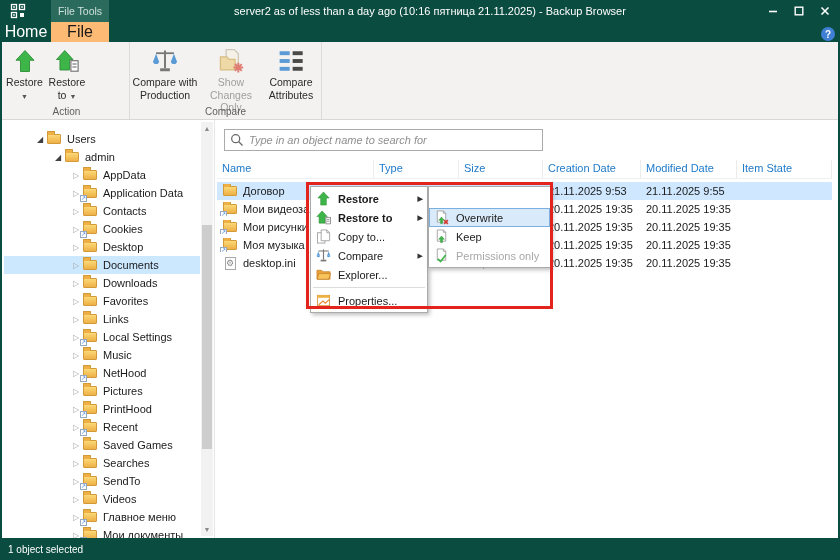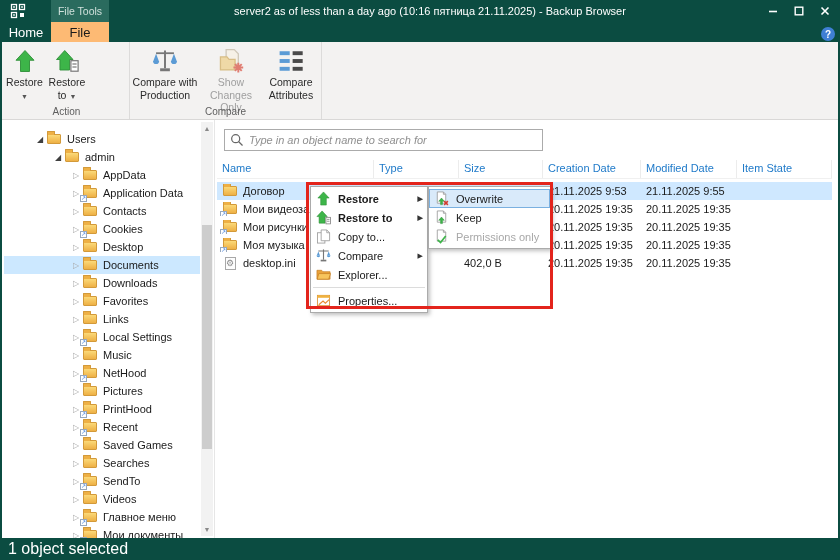--- a/index.html
+++ b/index.html
@@ -13,21 +13,21 @@
   .ft-box { position:absolute; left:51px; top:0; width:58px; height:22px; background:#2a6b5e;
     color:#cfe0db; font-size:10.5px; display:flex; align-items:center; justify-content:center; }
   .wtitle { position:absolute; left:130px; right:110px; top:0; height:22px; color:#fff; font-size:11px;
     display:flex; align-items:center; justify-content:center; white-space:nowrap; overflow:hidden; }
   .wctrls { position:absolute; right:2px; top:0; height:22px; display:flex; }
   .wbtn { width:26px; height:22px; display:flex; align-items:center; justify-content:center; color:#fff; }
 
   
   .tabrow { position:absolute; left:0; top:22px; width:840px; height:20px; background:#0b4c41; }
   .tab { position:absolute; top:0; height:20px; display:flex; align-items:center; justify-content:center;
-    font-size:13px; color:#fff; }
+    font-size:16px; color:#fff; }
   .tab.home { left:4px; width:44px; }
   .tab.file { left:51px; width:58px; background:#fdba74; color:#1a1a1a; }
   .helpbtn { position:absolute; left:821px; top:27px; width:14px; height:14px; border-radius:50%;
     background:#3f7fd4; color:#fff; font-size:10px; font-weight:bold; display:flex; align-items:center;
     justify-content:center; }
 
   
   .ribbon { position:absolute; left:2px; top:42px; width:836px; height:78px; background:#f3f2f1;
     border-bottom:1px solid #d9d8d7; }
   .rgroup { position:absolute; top:0; height:77px; }
@@ -81,33 +81,33 @@
   .searchbox input::placeholder { font-style:italic; color:#8f8f8f; }
   .cols { position:absolute; left:2px; top:40px; height:19px; display:flex; border-bottom:1px solid #f0f0f0; }
   .col { font-size:11px; color:#1f7ac9; padding:2px 0 0 5px; border-right:1px solid #ececec; white-space:nowrap; overflow:hidden; }
   .rows { position:absolute; left:2px; top:62px; }
   .lrow { display:flex; align-items:center; height:18px; font-size:11px; color:#1a1a1a; }
   .lrow.sel { background:#cfe8ff; }
   .cell { padding-left:5px; white-space:nowrap; overflow:hidden; flex:none; display:flex; align-items:center; }
 
   
   .statusbar { position:absolute; left:0; top:538px; width:840px; height:22px; background:#0b4c41;
-    color:#fff; font-size:16px; display:flex; align-items:center; padding-left:8px; }
+    color:#fff; font-size:10px; display:flex; align-items:center; padding-left:8px; }
 
   
   .menu { position:absolute; background:#fff; border:1px solid #ababab; box-shadow:2px 2px 4px rgba(0,0,0,.25); z-index:40; }
   .menu.main { left:310px; top:186px; width:118px; padding:2px 0; }
   .menu.sub { left:428px; top:186px; width:123px; padding:2px 0; }
   .mitem { position:relative; height:19px; display:flex; align-items:center; font-size:11px; color:#1a1a1a; padding:0 4px; }
   .mitem.bold { font-weight:bold; }
   .mitem.disabled { color:#a8a8a8; }
   .mitem .icn { margin-right:7px; }
   .mitem .subarr { position:absolute; right:4px; font-size:7px; color:#333; }
   .msep { height:1px; background:#dcdcdc; margin:3px 2px; }
-  .mitem.selhl { background:#d9eafa; outline:1px solid #7ab0e0; outline-offset:-1px; }
+  .mitem.selhl { background:#d9eafa; outline:1px solid #7ab0e0; outline-offset:-1px;margin-top:19px; }
 
   .redrect { position:absolute; left:306px; top:182px; width:247px; height:127px;
     border:3px solid #e3241c; z-index:60; pointer-events:none; }
 </style>
 </head>
 <body>
 
 <div class="window">
 
   <div class="titlebar">

